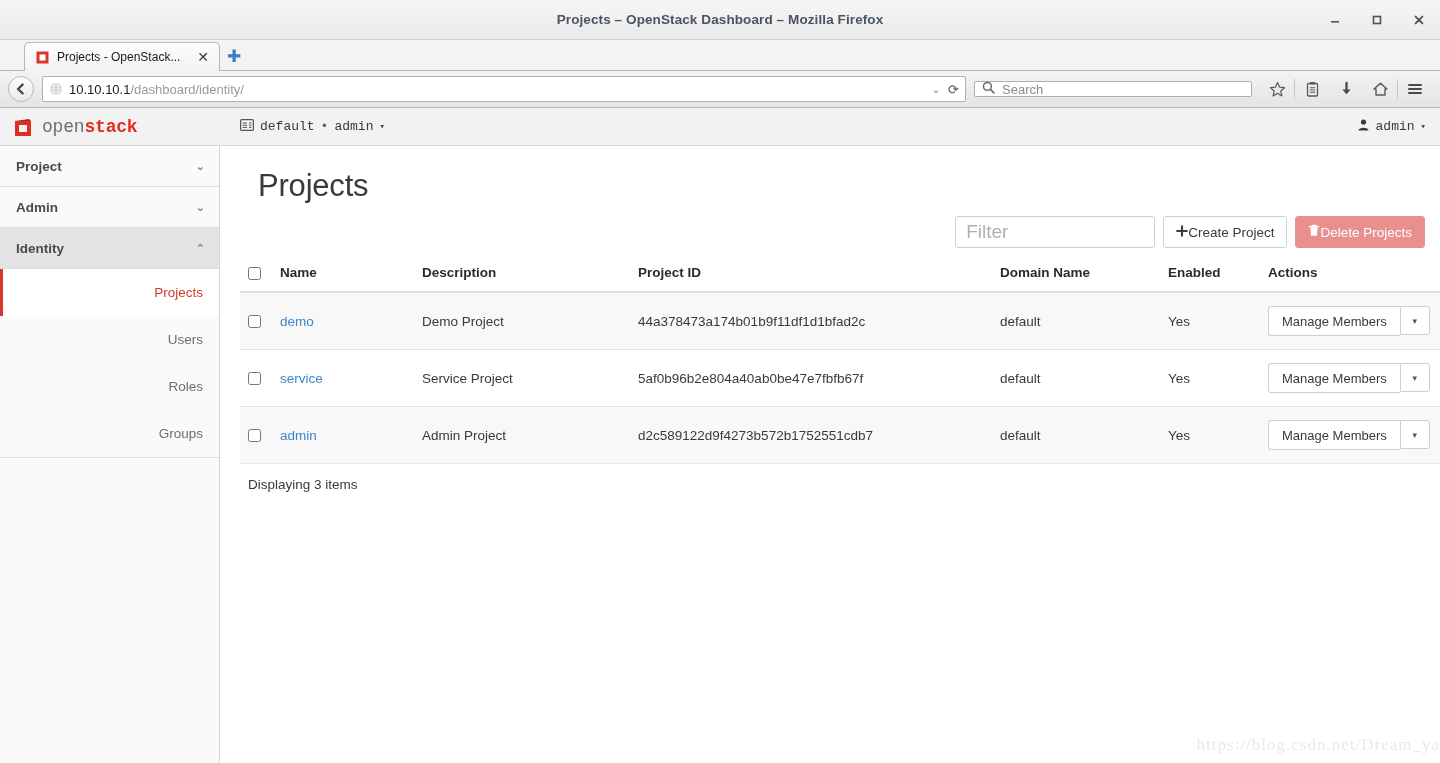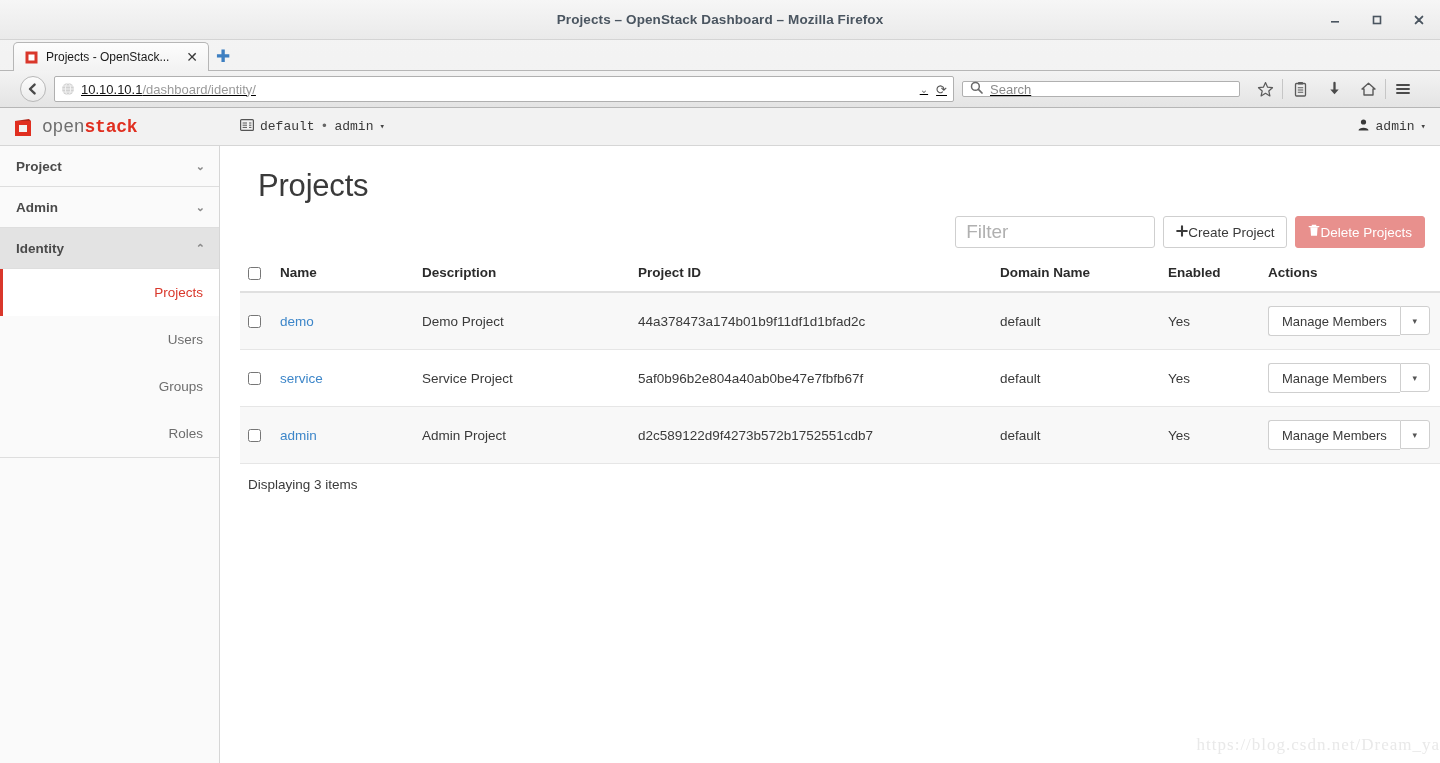--- a/index.html
+++ b/index.html
@@ -33,21 +33,21 @@
   .win-btn {
     width: 22px; height: 22px; display: flex;
     align-items: center; justify-content: center;
     color: #4a5560; font-size: 15px; line-height: 1; cursor: pointer;
   }
   .win-btn svg { display: block; }
 
   
   .tabstrip {
     height: 31px; display: flex; align-items: flex-end;
-    padding-left: 13px; background: transparent;
+    padding-left: 24px; background: transparent;
     border-bottom: 1px solid #b6b6b6;
     flex: 0 0 31px;
   }
   .tab {
     height: 29px; display: flex; align-items: center; gap: 7px;
     background: linear-gradient(to bottom,#fdfdfd,#f2f2f2);
     border: 1px solid #b6b6b6; border-bottom: none;
     border-radius: 5px 5px 0 0;
     padding: 0 8px 0 10px; min-width: 196px; position: relative; top: 1px;
   }
@@ -64,25 +64,24 @@
     cursor: pointer; line-height: 1;
   }
   .newtab {
     width: 28px; height: 28px; display: flex; align-items: center;
     justify-content: center; color: #3d7fc1; font-size: 17px; cursor: pointer;
   }
 
   
   .navbar {
     height: 37px; display: flex; align-items: center; gap: 8px;
-    padding: 0 20px;
+    padding: 0 8px;
     background: linear-gradient(to bottom,#f3f3f3,#e4e4e4);
     border-bottom: 1px solid #b6b6b6;
     flex: 0 0 37px;
-    text-decoration: underline;
   }
   .backbtn {
     width: 26px; height: 26px; border-radius: 50%;
     border: 1px solid #b8b8b8;
     background: linear-gradient(to bottom,#fcfcfc,#ebebeb);
     display: flex; align-items: center; justify-content: center;
     color: #555; cursor: pointer; flex: 0 0 26px;
   }
   .urlbox {
     flex: 1 1 auto; height: 26px; background: #fff;
@@ -389,24 +388,24 @@
           <span>Identity</span>
           <span class="gchevron">⌃</span>
         </div>
         <div class="nav-sub active">
           <span>Projects</span>
         </div>
         <div class="nav-sub">
           <span>Users</span>
         </div>
         <div class="nav-sub">
+          <span>Roles</span>
+        </div>
+        <div class="nav-sub">
           <span>Groups</span>
-        </div>
-        <div class="nav-sub">
-          <span>Roles</span>
         </div>
         <div class="sidebar-fill"></div>
       </div>
 
       <div class="content">
         <div class="page-title">Projects</div>
 
         <div class="toolbar">
           <div class="filter-wrap">
             <input type="text" placeholder="Filter" style="">

